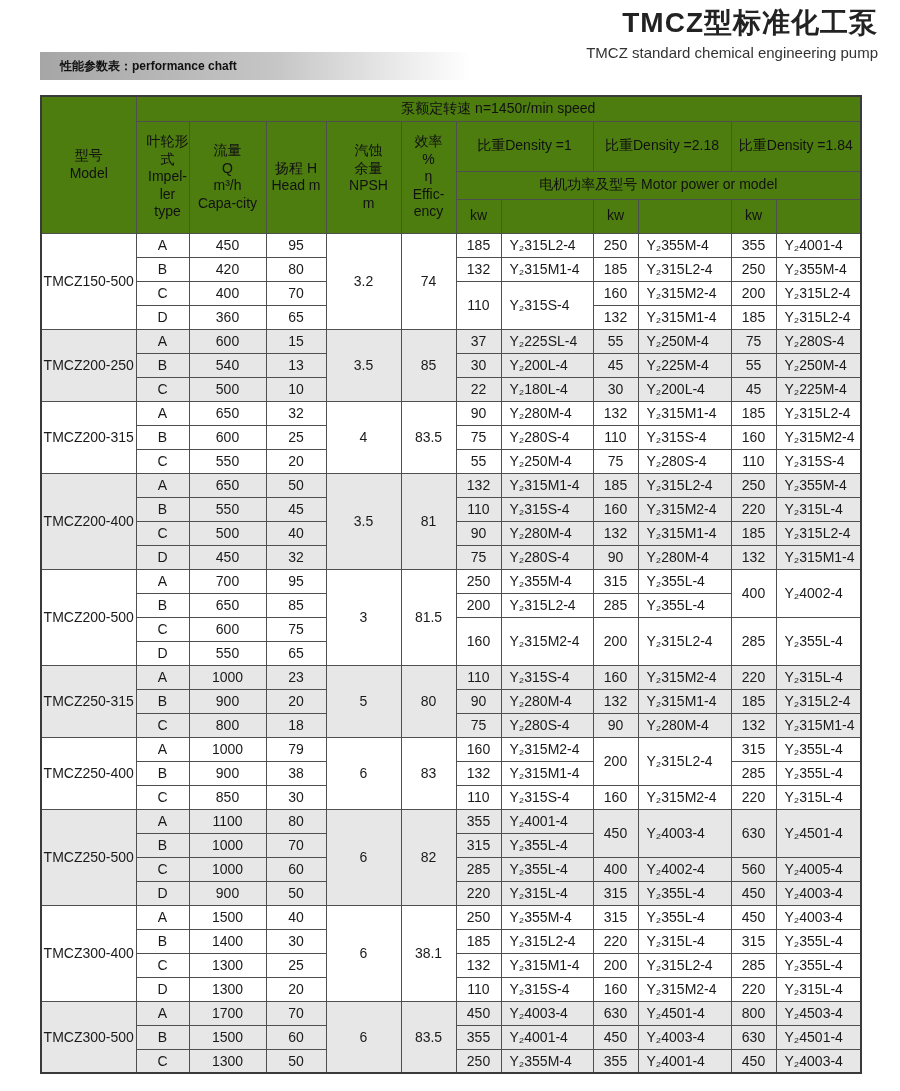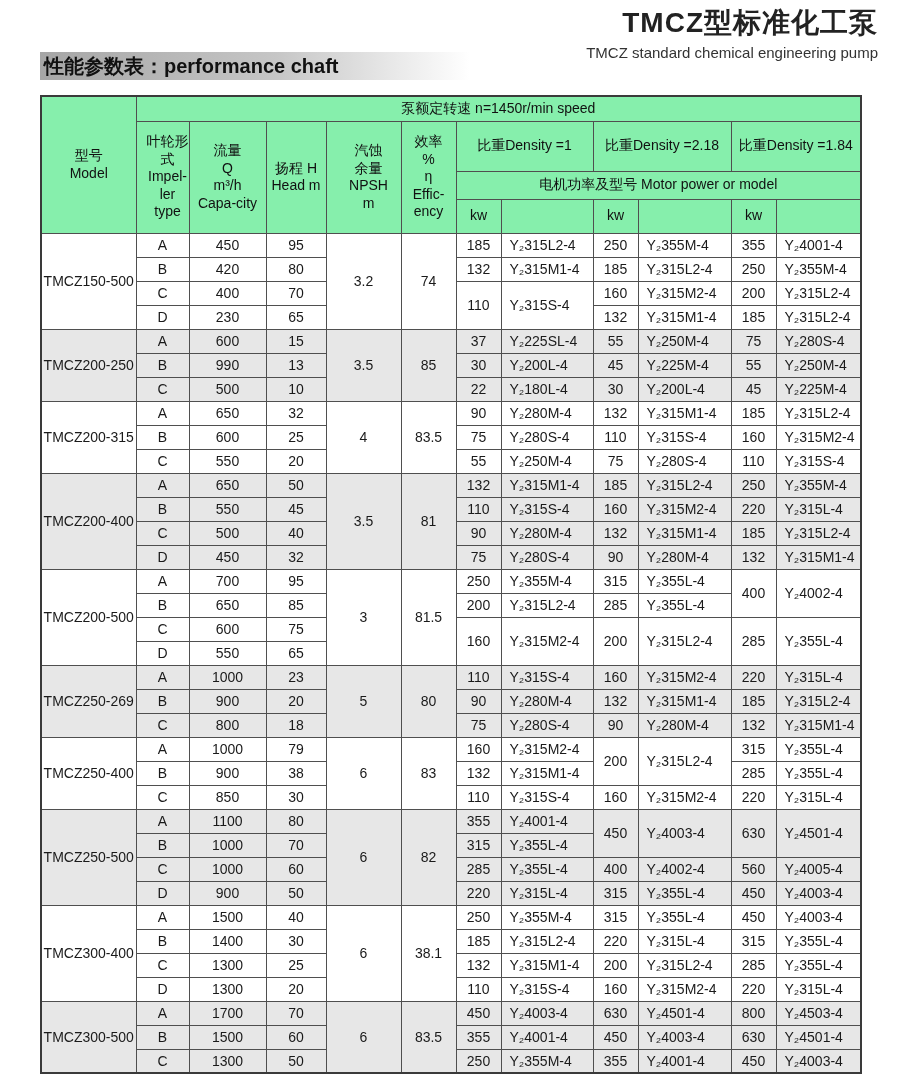--- a/index.html
+++ b/index.html
@@ -13,37 +13,37 @@
     position: absolute; top: 4px; right: 22px;
     font-size: 28px; font-weight: 600; letter-spacing: 1px; color: #222;
   }
   .title-en {
     position: absolute; top: 44px; right: 22px;
     font-size: 15px; color: #333;
   }
   .section-bar {
     position: absolute; left: 40px; top: 52px;
     width: 430px; height: 28px; line-height: 28px;
-    padding-left: 4px;
-    font-size: 20px; font-weight: bold; color: #111;
+    padding-left: 20px;
+    font-size: 12px; font-weight: bold; color: #111;
     background: linear-gradient(to right, #a6a6a6 0%, #c6c6c6 55%, #ffffff 100%);
   }
   table.perf {
     position: absolute; left: 40px; top: 95px;
     width: 820px;
     border-collapse: collapse; table-layout: fixed;
     font-size: 14px;
     border: 2px solid #3a3a3a;
   }
   .perf th, .perf td {
     border: 1px solid #4f4f4f;
     overflow: hidden;
   }
   .perf thead th {
-    background: #86efac;
+    background: #4d7c0f;
     font-weight: normal;
     font-size: 14px;
     color: #111;
     text-align: center;
     white-space: pre-line;
     line-height: 1.25;
   }
   .hr1 th { height: 25px; }
   .hr2 th { height: 50px; }
   .hr3 th { height: 28px; }
@@ -151,21 +151,21 @@
         <td>70</td>
         <td rowspan="2">110</td>
         <td class="model-name" rowspan="2">Y₂315S-4</td>
         <td>160</td>
         <td class="model-name">Y₂315M2-4</td>
         <td>200</td>
         <td class="model-name">Y₂315L2-4</td>
       </tr>
       <tr>
         <td>D</td>
-        <td>230</td>
+        <td>360</td>
         <td>65</td>
         <td>132</td>
         <td class="model-name">Y₂315M1-4</td>
         <td>185</td>
         <td class="model-name">Y₂315L2-4</td>
       </tr>
       <tr class="shaded">
         <td class="model-col" rowspan="3">TMCZ200-250</td>
         <td>A</td>
         <td>600</td>
@@ -174,21 +174,21 @@
         <td rowspan="3">85</td>
         <td>37</td>
         <td class="model-name">Y₂225SL-4</td>
         <td>55</td>
         <td class="model-name">Y₂250M-4</td>
         <td>75</td>
         <td class="model-name">Y₂280S-4</td>
       </tr>
       <tr class="shaded">
         <td>B</td>
-        <td>990</td>
+        <td>540</td>
         <td>13</td>
         <td>30</td>
         <td class="model-name">Y₂200L-4</td>
         <td>45</td>
         <td class="model-name">Y₂225M-4</td>
         <td>55</td>
         <td class="model-name">Y₂250M-4</td>
       </tr>
       <tr class="shaded">
         <td>C</td>
@@ -317,21 +317,21 @@
         <td class="model-name" rowspan="2">Y₂315L2-4</td>
         <td rowspan="2">285</td>
         <td class="model-name" rowspan="2">Y₂355L-4</td>
       </tr>
       <tr>
         <td>D</td>
         <td>550</td>
         <td>65</td>
       </tr>
       <tr class="shaded">
-        <td class="model-col" rowspan="3">TMCZ250-269</td>
+        <td class="model-col" rowspan="3">TMCZ250-315</td>
         <td>A</td>
         <td>1000</td>
         <td>23</td>
         <td rowspan="3">5</td>
         <td rowspan="3">80</td>
         <td>110</td>
         <td class="model-name">Y₂315S-4</td>
         <td>160</td>
         <td class="model-name">Y₂315M2-4</td>
         <td>220</td>

